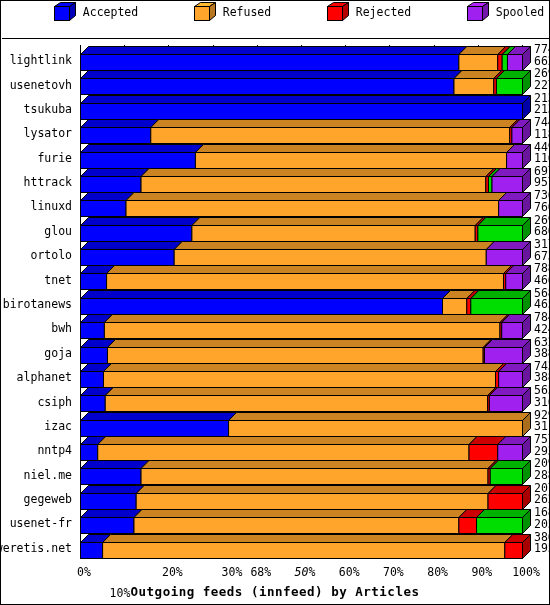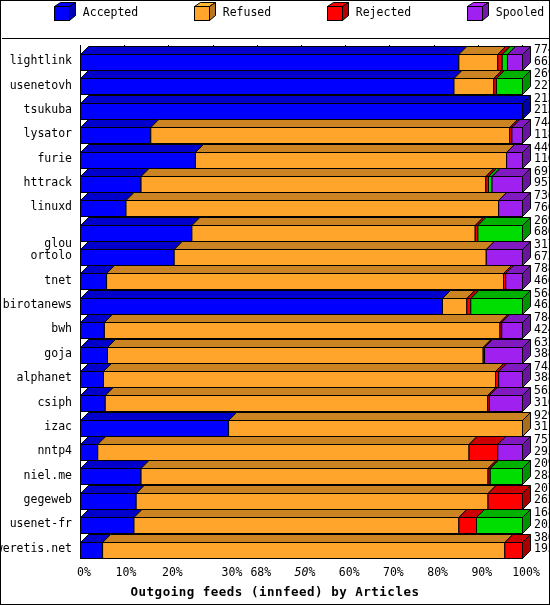--- a/index.html
+++ b/index.html
@@ -102,21 +102,21 @@
 
   <div class="plot">
     <div class="ylabels" id="ylabels">
         <div class="ylab" style="top: 17.1905px;">lightlink</div>
         <div class="ylab" style="top: 41.5714px;">usenetovh</div>
         <div class="ylab" style="top: 65.9524px;">tsukuba</div>
         <div class="ylab" style="top: 90.3333px;">lysator</div>
         <div class="ylab" style="top: 114.714px;">furie</div>
         <div class="ylab" style="top: 139.095px;">httrack</div>
         <div class="ylab" style="top: 163.476px;">linuxd</div>
-        <div class="ylab" style="top: 187.857px; margin-top: 12px;">glou</div>
+        <div class="ylab" style="top: 187.857px;">glou</div>
         <div class="ylab" style="top: 212.238px;">ortolo</div>
         <div class="ylab" style="top: 236.619px;">tnet</div>
         <div class="ylab" style="top: 261px;">birotanews</div>
         <div class="ylab" style="top: 285.381px;">bwh</div>
         <div class="ylab" style="top: 309.762px;">goja</div>
         <div class="ylab" style="top: 334.143px;">alphanet</div>
         <div class="ylab" style="top: 358.524px;">csiph</div>
         <div class="ylab" style="top: 382.905px;">izac</div>
         <div class="ylab" style="top: 407.286px;">nntp4</div>
         <div class="ylab" style="top: 431.667px;">niel.me</div>
@@ -475,21 +475,21 @@
             <rect x="424.82" y="9.5" width="17.680000000000007" height="16" fill="#ff0000" stroke="#000" stroke-width="1"></rect>
           </svg>
           <div class="vals" style="left: 454px; top: -1px;">
             <div>3868</div>
             <div>195</div>
           </div>
         </div>
       </div>
     <div class="xlabels" id="xlabels">
         <div class="xlab" style="left: 62px; width: 40px;">0%</div>
-        <div class="xlab" style="left: 104px; width: 40px;">10%</div>
+        <div class="xlab" style="left: 98px; width: 40px; margin-top: 21px;">10%</div>
         <div class="xlab" style="left: 150.4px; width: 40px;">20%</div>
         <div class="xlab" style="left: 210px; width: 40px;">30%</div>
         <div class="xlab" style="left: 238.8px; width: 40px;">68%</div>
         <div class="xlab" style="left: 283px; width: 40px; font-style: italic;">50%</div>
         <div class="xlab" style="left: 327.2px; width: 40px;">60%</div>
         <div class="xlab" style="left: 371.4px; width: 40px;">70%</div>
         <div class="xlab" style="left: 415.6px; width: 40px;">80%</div>
         <div class="xlab" style="left: 459.8px; width: 40px;">90%</div>
         <div class="xlab" style="left: 504px; width: 40px;">100%</div>
       </div>

